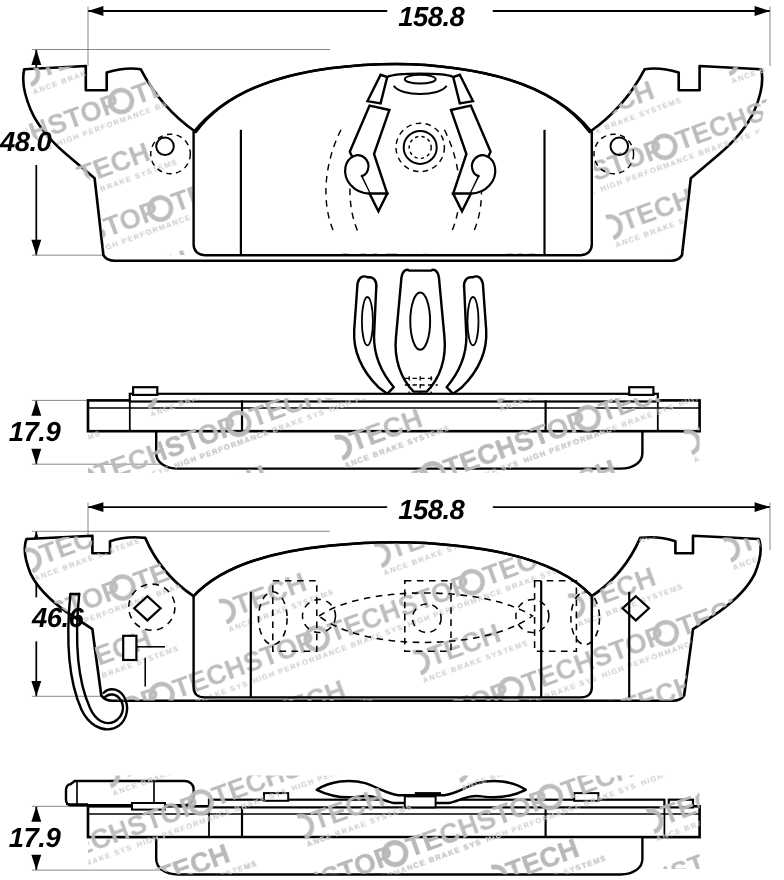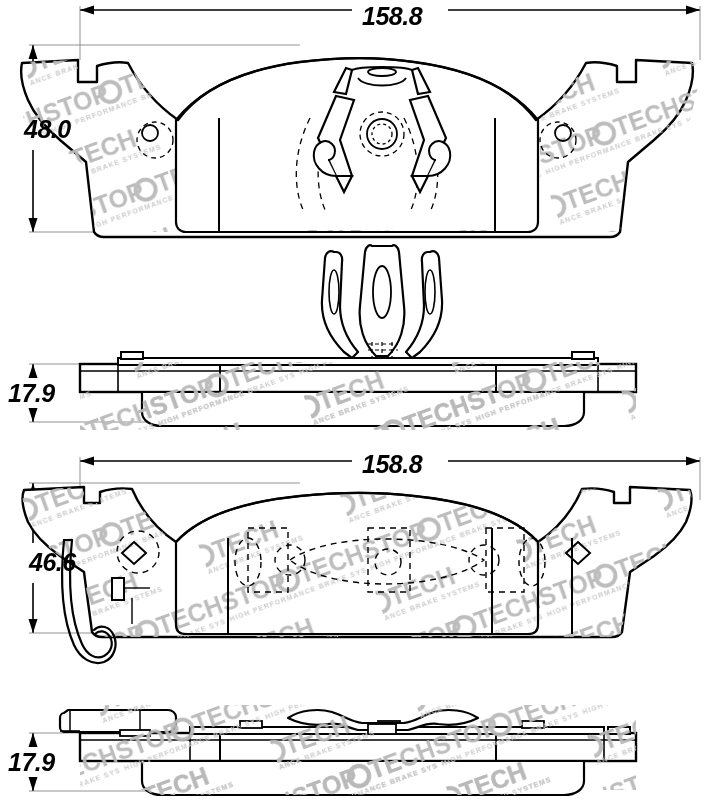--- a/index.html
+++ b/index.html
@@ -32,21 +32,21 @@
     fill:#c9c9c9;
   }
 </style>
 </head>
 <body>
 
 <div id="sheet">
 
   <div class="dim-label dim-h" style="left:362px;top:2px;">158.8</div>
 
-  <div class="dim-label dim-v" style="left:24px;top:115px;">48.0</div>
+  <div class="dim-label dim-v" style="left:0;top:115px;">48.0</div>
 
   <div class="dim-label dim-v" style="left:8px;top:379px;">17.9</div>
 
   <div class="dim-label dim-h" style="left:362px;top:450px;">158.8</div>
 
   <div class="dim-label dim-v" style="left:8px;top:548px;margin-left:21px;">46.6</div>
 
   <div class="dim-label dim-v" style="left:8px;top:748px;">17.9</div>
 
   <svg width="713" height="800" viewBox="0 0 713 800">

